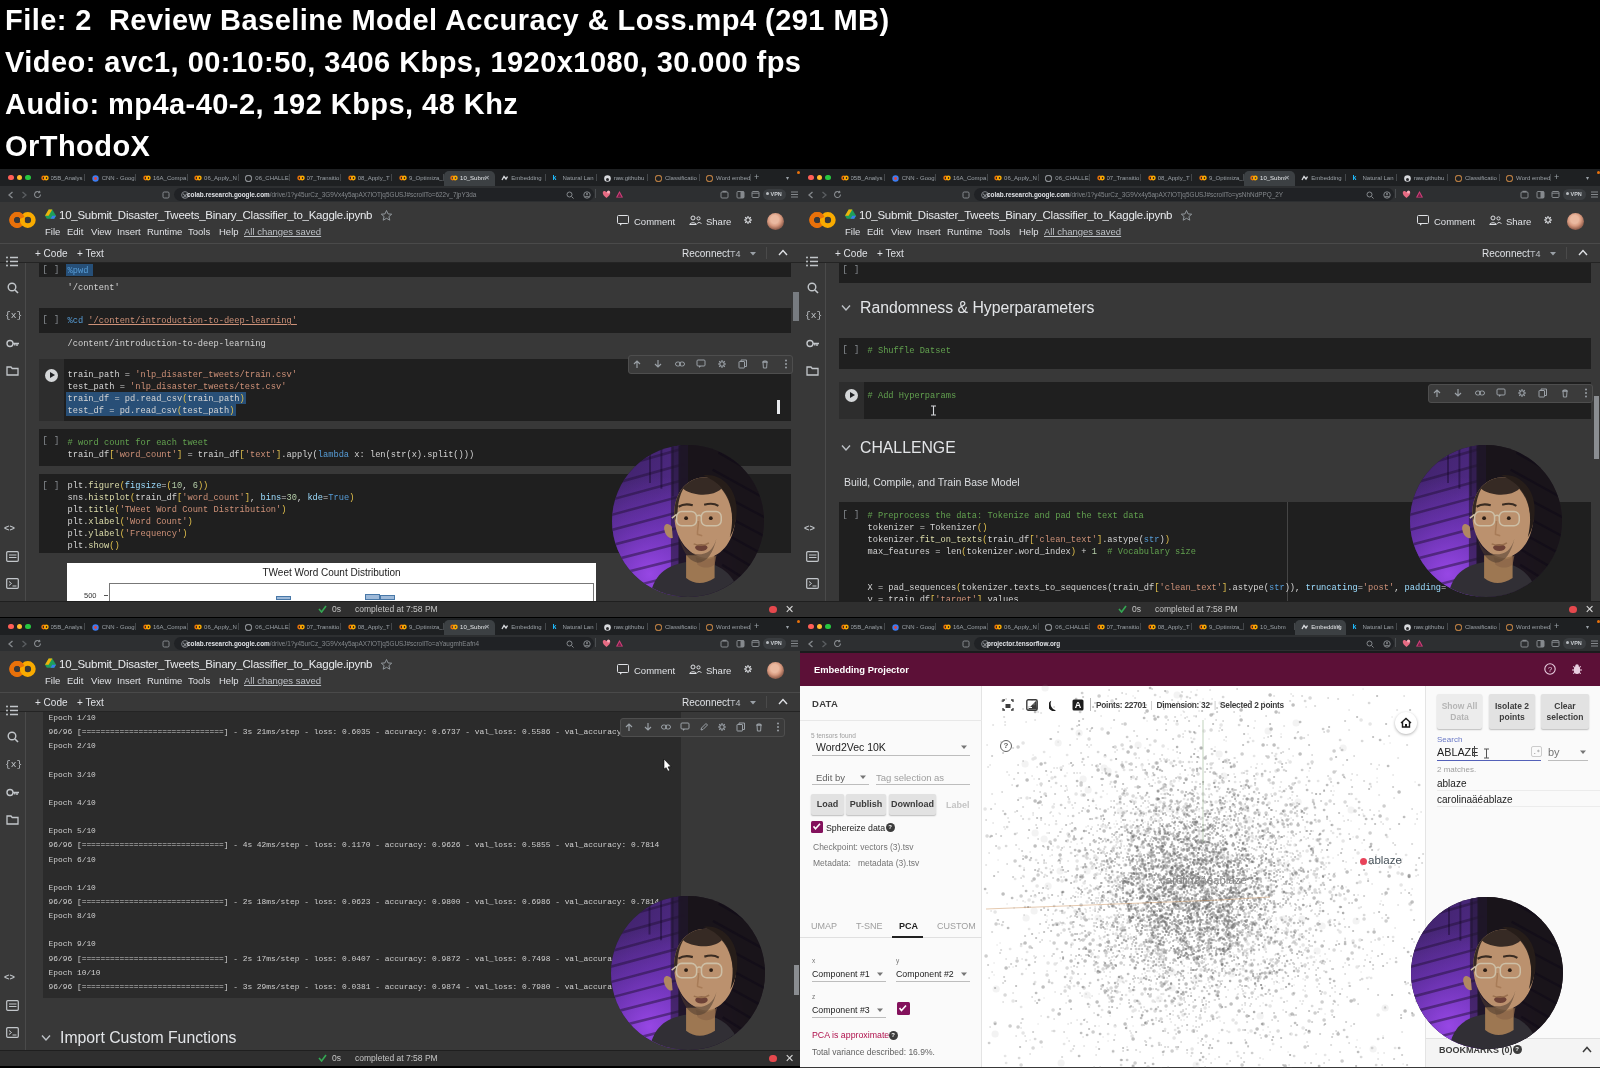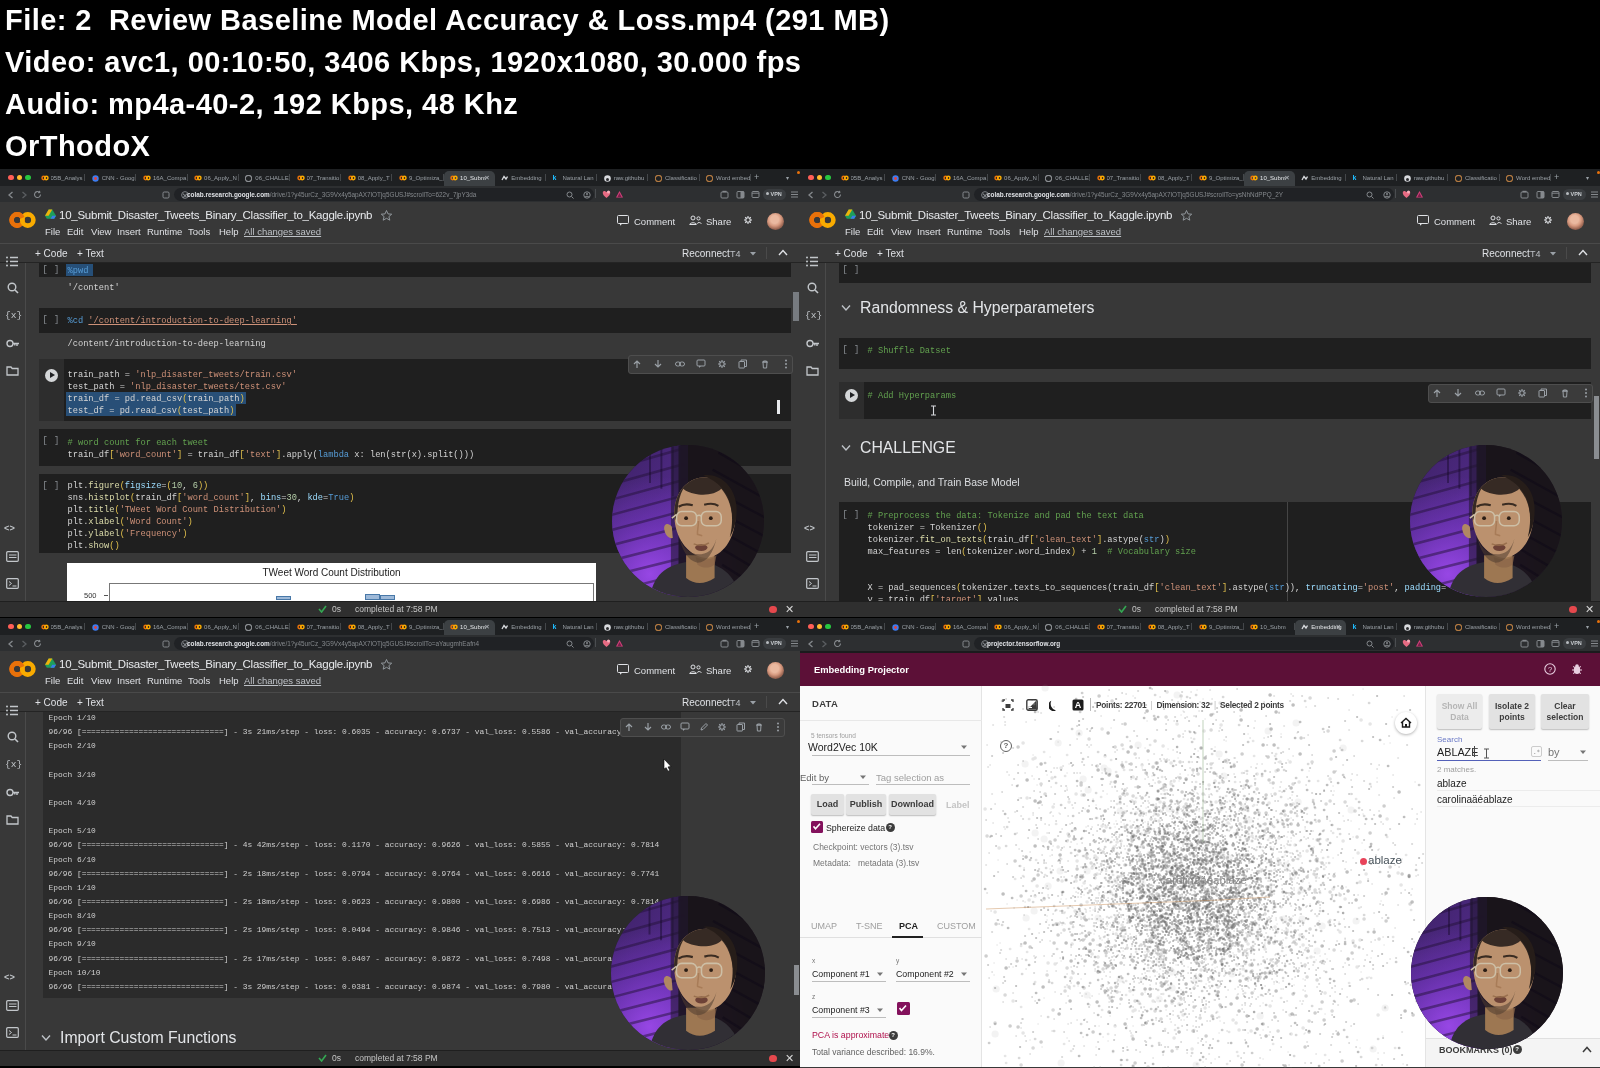--- a/index.html
+++ b/index.html
@@ -934,25 +934,23 @@
     </svg>
     <div style="position:absolute;left:42.5px;top:94px;width:638px;height:286px;background:#2b2b2b"></div>
     <div class="lo" style="left:48.5px;top:94.0px">Epoch 1/10</div>
     <div class="lo" style="left:48.5px;top:108.2px">96/96 [==============================] - 3s 21ms/step - loss: 0.6035 - accuracy: 0.6737 - val_loss: 0.5586 - val_accuracy:</div>
     <div class="lo" style="left:48.5px;top:122.3px">Epoch 2/10</div>
     <div class="lo" style="left:48.5px;top:150.6px">Epoch 3/10</div>
     <div class="lo" style="left:48.5px;top:178.9px">Epoch 4/10</div>
     <div class="lo" style="left:48.5px;top:207.2px">Epoch 5/10</div>
     <div class="lo" style="left:48.5px;top:221.4px">96/96 [==============================] - 4s 42ms/step - loss: 0.1170 - accuracy: 0.9626 - val_loss: 0.5855 - val_accuracy: 0.7814</div>
     <div class="lo" style="left:48.5px;top:235.5px">Epoch 6/10</div>
-    <div class="lo" style="left:48.5px;top:249.7px">96/96 [==============================] - 2s 18ms/step - loss: 0.0794 - accuracy: 0.9764 - val_loss: 0.6616 - val_accuracy: 0.7741</div>
     <div class="lo" style="left:48.5px;top:263.8px">Epoch 1/10</div>
     <div class="lo" style="left:48.5px;top:278.0px">96/96 [==============================] - 2s 18ms/step - loss: 0.0623 - accuracy: 0.9800 - val_loss: 0.6986 - val_accuracy: 0.7814</div>
     <div class="lo" style="left:48.5px;top:292.1px">Epoch 8/10</div>
-    <div class="lo" style="left:48.5px;top:306.2px">96/96 [==============================] - 2s 19ms/step - loss: 0.0494 - accuracy: 0.9846 - val_loss: 0.7513 - val_accuracy:</div>
     <div class="lo" style="left:48.5px;top:320.4px">Epoch 9/10</div>
     <div class="lo" style="left:48.5px;top:334.5px">96/96 [==============================] - 2s 17ms/step - loss: 0.0407 - accuracy: 0.9872 - val_loss: 0.7498 - val_accura</div>
     <div class="lo" style="left:48.5px;top:348.7px">Epoch 10/10</div>
     <div class="lo" style="left:48.5px;top:362.8px">96/96 [==============================] - 3s 29ms/step - loss: 0.0381 - accuracy: 0.9874 - val_loss: 0.7980 - val_accura</div>
     <div style="position:absolute;left:620px;top:100px;width:163px;height:17px;background:#3b3b3b;border:1px solid #4e4e4e;border-radius:3px"></div>
     <svg style="position:absolute;left:624.0px;top:103.5px" width="10" height="10" viewBox="0 0 10 10">
       <path d="M5 9V2M2 5l3-3 3 3" stroke="#9aa0a6" fill="none" stroke-width="1.2"></path>
     </svg>
     <svg style="position:absolute;left:642.6px;top:103.5px" width="10" height="10" viewBox="0 0 10 10">
       <path d="M5 1v7M2 5l3 3 3-3" stroke="#9aa0a6" fill="none" stroke-width="1.2"></path>
@@ -1246,26 +1244,26 @@
       <path d="M323 265h.2M372 276h.2M412 187h.2M312 264h.2M372 291h.2M278 345h.2M395 222h.2M302 252h.2M397 303h.2M364 271h.2M493 257h.2M464 253h.2M330 339h.2M384 222h.2M390 300h.2M387 196h.2M446 167h.2M382 253h.2M381 236h.2M350 238h.2M356 347h.2M358 316h.2M445 218h.2M442 237h.2M367 248h.2M283 296h.2M331 291h.2M331 265h.2M413 286h.2M349 226h.2M423 180h.2M439 297h.2M383 322h.2M366 295h.2M397 246h.2M341 195h.2M459 297h.2M433 275h.2M333 372h.2M382 271h.2M470 206h.2M427 248h.2M356 281h.2M430 198h.2M409 261h.2M357 281h.2M409 283h.2M451 333h.2M455 366h.2M353 333h.2M429 310h.2M340 248h.2M453 263h.2M478 204h.2M325 260h.2M328 222h.2M391 257h.2M347 175h.2M378 340h.2M376 284h.2M404 224h.2M408 256h.2M411 328h.2M374 276h.2M456 305h.2M382 305h.2M443 226h.2M391 255h.2M405 283h.2M374 286h.2M410 285h.2M369 264h.2M387 221h.2M398 333h.2M337 294h.2M356 220h.2M469 260h.2M439 274h.2M344 274h.2M333 219h.2M343 242h.2M391 337h.2M365 304h.2M429 314h.2M431 270h.2M459 197h.2M441 289h.2M377 263h.2M434 351h.2M427 226h.2M435 243h.2M440 264h.2M392 261h.2M445 198h.2M382 257h.2M382 204h.2M424 336h.2M300 354h.2M378 288h.2M418 378h.2M494 353h.2M347 284h.2M466 306h.2M328 289h.2M351 281h.2M348 272h.2M412 291h.2M484 274h.2M372 226h.2M386 325h.2M390 313h.2M458 206h.2M418 294h.2M435 217h.2M364 248h.2M311 332h.2M426 208h.2M379 362h.2M358 181h.2M414 234h.2M465 292h.2M377 216h.2M369 264h.2M341 255h.2M389 269h.2M301 303h.2M372 306h.2M385 261h.2M371 238h.2M375 248h.2M406 304h.2M338 293h.2M407 254h.2M382 224h.2M315 365h.2M440 281h.2M478 336h.2M397 151h.2M378 222h.2M374 266h.2M405 294h.2M429 295h.2M388 280h.2M384 268h.2M420 320h.2M385 301h.2M474 273h.2M342 269h.2M434 247h.2M486 264h.2M437 237h.2M384 280h.2M368 300h.2M363 221h.2M368 272h.2M421 234h.2M346 361h.2M476 269h.2M457 192h.2M344 360h.2M354 294h.2M377 129h.2M428 171h.2M329 264h.2M358 173h.2M416 269h.2M415 373h.2M347 279h.2" stroke="#6e6e6e" stroke-width="2.4" opacity="0.5" stroke-linecap="round" fill="none"></path>
       <path d="M476 264h.2M391 378h.2M356 203h.2M416 231h.2M465 257h.2M348 245h.2M348 343h.2M403 212h.2M356 282h.2M414 291h.2M403 264h.2M359 291h.2M357 286h.2M433 186h.2M349 259h.2M315 241h.2M362 225h.2M392 312h.2M366 269h.2M450 290h.2M343 278h.2M279 337h.2M447 248h.2M332 238h.2M318 320h.2M277 257h.2M359 221h.2M439 232h.2M349 282h.2M389 310h.2M440 290h.2M399 230h.2M383 298h.2M497 336h.2M439 196h.2M368 349h.2M442 241h.2M422 351h.2M424 278h.2M353 248h.2M324 338h.2M393 304h.2M404 369h.2M380 221h.2M402 327h.2M406 227h.2M394 288h.2M398 139h.2M456 318h.2M351 256h.2M375 264h.2M471 320h.2M393 352h.2M396 352h.2M444 200h.2M365 227h.2M423 289h.2M461 240h.2M330 278h.2M386 174h.2M403 242h.2M323 202h.2M440 252h.2M443 307h.2M376 278h.2M416 282h.2M354 320h.2M369 206h.2M393 201h.2M357 361h.2M413 253h.2M471 192h.2M466 229h.2M476 314h.2M391 288h.2M382 260h.2M389 230h.2M360 293h.2M360 298h.2M297 309h.2M320 281h.2M440 253h.2M341 338h.2M506 300h.2M337 208h.2M370 302h.2M427 277h.2M288 182h.2M352 226h.2M444 306h.2M369 358h.2M363 196h.2M506 275h.2M468 214h.2M355 289h.2M370 191h.2M378 172h.2M327 239h.2M381 376h.2M437 316h.2M359 359h.2M398 241h.2M390 259h.2M391 352h.2M407 299h.2M377 200h.2M407 305h.2M479 340h.2M303 274h.2M316 268h.2M479 352h.2M475 324h.2M462 242h.2M380 302h.2M422 303h.2M412 359h.2M370 396h.2M477 268h.2M482 219h.2M416 217h.2M427 293h.2M381 316h.2M357 249h.2M344 342h.2M421 225h.2M356 241h.2M355 216h.2M423 144h.2M411 263h.2M327 212h.2M298 235h.2M438 340h.2M436 357h.2M441 168h.2M402 268h.2M357 281h.2M355 282h.2M428 304h.2M408 262h.2M380 237h.2M368 290h.2M333 274h.2M384 338h.2M394 247h.2M369 217h.2M432 293h.2M362 308h.2M401 302h.2M395 382h.2M367 216h.2M301 221h.2M357 293h.2M375 306h.2M351 301h.2M463 221h.2M550 221h.2M439 212h.2M300 269h.2M329 291h.2M461 367h.2M413 311h.2M437 208h.2M360 316h.2M279 271h.2M399 338h.2M414 256h.2M357 235h.2M409 289h.2M332 256h.2M396 212h.2M397 153h.2M309 205h.2M358 149h.2M393 254h.2M362 252h.2M460 296h.2M403 207h.2M322 263h.2M395 352h.2M348 376h.2M349 273h.2M259 242h.2M396 270h.2M468 272h.2M410 196h.2M378 299h.2M279 321h.2M271 145h.2M418 238h.2M271 265h.2M384 242h.2M381 271h.2M459 327h.2M388 304h.2M398 256h.2M488 247h.2M389 311h.2M409 287h.2M422 259h.2M303 309h.2" stroke="#6e6e6e" stroke-width="2.0" opacity="0.5" stroke-linecap="round" fill="none"></path>
       <path d="M517 333h.2M261 445h.2M433 306h.2M377 77h.2M501 272h.2M369 250h.2M244 221h.2M486 247h.2M422 238h.2M235 215h.2M551 192h.2M195 416h.2M370 352h.2M419 136h.2M372 370h.2M400 262h.2M396 447h.2M443 190h.2M304 150h.2M226 300h.2M522 308h.2M283 161h.2M390 304h.2M288 172h.2M369 191h.2M245 70h.2M449 202h.2M234 293h.2M320 361h.2M543 130h.2M372 354h.2M225 146h.2M573 431h.2M328 275h.2M460 398h.2M287 377h.2M502 301h.2M385 263h.2M498 184h.2M585 390h.2M342 265h.2M556 303h.2M432 356h.2M496 105h.2M287 253h.2M248 268h.2M468 113h.2M278 295h.2M350 236h.2M401 218h.2M279 115h.2M359 342h.2M484 301h.2M338 127h.2M396 361h.2M260 253h.2M258 125h.2M374 310h.2M320 193h.2M359 381h.2M298 300h.2M308 153h.2M424 158h.2M196 371h.2M429 240h.2" stroke="#9a9a9a" stroke-width="7" opacity="0.12" stroke-linecap="round" fill="none"></path>
       <path d="M403 102V224" stroke="#8fae85" stroke-width="1" opacity="0.55"></path>
       <path d="M186 291L420 282L470 279" stroke="#c17c3e" stroke-width="0.7" fill="none" opacity="0.6"></path>
     </svg>
     <div style="position:absolute;left:0;top:68px;width:182px;height:381px;background:#fafafa;border-right:1px solid #e4e4e4;box-sizing:border-box"></div>
     <div style="position:absolute;left:12px;top:80px;font:bold 9.5px/11px 'Liberation Sans',sans-serif;color:#3c3c3c;letter-spacing:0.3px">DATA</div>
     <div style="position:absolute;left:0px;top:102px;width:182px;height:1px;background:#e8e8e8"></div>
     <div style="position:absolute;left:11px;top:114px;font:6.5px/8px 'Liberation Sans',sans-serif;color:#9e9e9e">5 tensors found</div>
-    <div style="position:absolute;left:8px;top:123px;font:10.5px/12px 'Liberation Sans',sans-serif;color:#212121">Word2Vec 10K</div>
+    <div style="position:absolute;left:16px;top:123px;font:10.5px/12px 'Liberation Sans',sans-serif;color:#212121">Word2Vec 10K</div>
     <svg style="position:absolute;left:160px;top:127px" width="8" height="5" viewBox="0 0 8 5">
       <path d="M1 0.5l3 3.5 3-3.5z" fill="#757575"></path>
     </svg>
     <div style="position:absolute;left:12px;top:137px;width:158px;height:1px;background:#bdbdbd"></div>
-    <div style="position:absolute;left:0;top:154px;font:9.5px/11px 'Liberation Sans',sans-serif;color:#616161">Edit by</div>
+    <div style="position:absolute;left:16px;top:154px;font:9.5px/11px 'Liberation Sans',sans-serif;color:#616161">Edit by</div>
     <svg style="position:absolute;left:59px;top:157px" width="8" height="5" viewBox="0 0 8 5">
       <path d="M1 0.5l3 3.5 3-3.5z" fill="#757575"></path>
     </svg>
     <div style="position:absolute;left:12px;top:166px;width:57px;height:1px;background:#bdbdbd"></div>
     <div style="position:absolute;left:76px;top:154px;font:9.5px/11px 'Liberation Sans',sans-serif;color:#9e9e9e">Tag selection as</div>
     <div style="position:absolute;left:76px;top:166px;width:94px;height:1px;background:#bdbdbd"></div>
     <div style="position:absolute;left:11px;top:176px;width:33px;height:21px;background:#e2e2e2;border-radius:2px;box-shadow:0 1px 1.5px rgba(0,0,0,0.25);display:flex;align-items:center;justify-content:center;text-align:center;font:bold 9px/11px 'Liberation Sans',sans-serif;color:#3c3c3c">Load</div>
     <div style="position:absolute;left:46px;top:176px;width:40px;height:21px;background:#e2e2e2;border-radius:2px;box-shadow:0 1px 1.5px rgba(0,0,0,0.25);display:flex;align-items:center;justify-content:center;text-align:center;font:bold 9px/11px 'Liberation Sans',sans-serif;color:#3c3c3c">Publish</div>
     <div style="position:absolute;left:89px;top:176px;width:47px;height:21px;background:#e2e2e2;border-radius:2px;box-shadow:0 1px 1.5px rgba(0,0,0,0.25);display:flex;align-items:center;justify-content:center;text-align:center;font:bold 9px/11px 'Liberation Sans',sans-serif;color:#3c3c3c">Download</div>
     <div style="position:absolute;left:146px;top:182px;font:bold 9px/11px 'Liberation Sans',sans-serif;color:#c4c4c4">Label</div>

